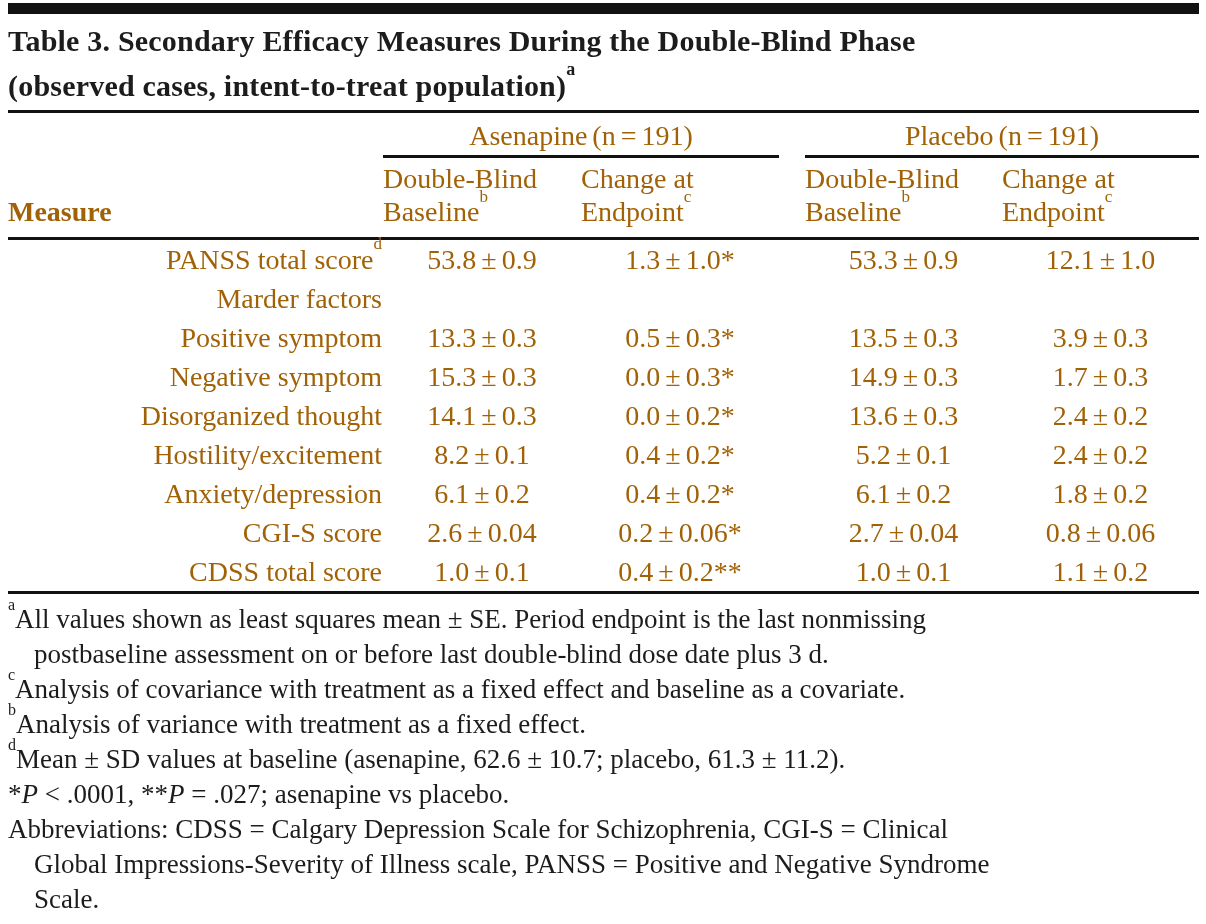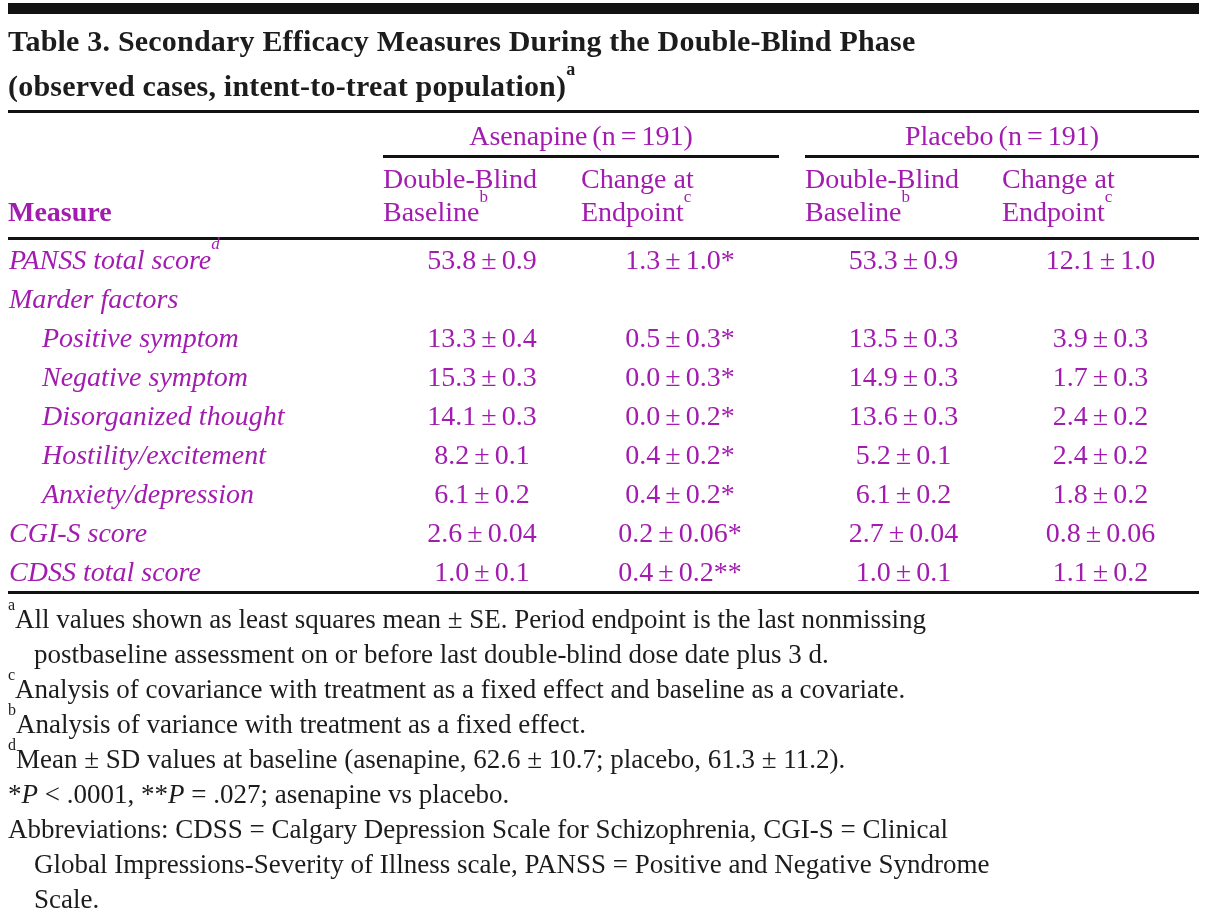--- a/index.html
+++ b/index.html
@@ -25,21 +25,21 @@
     letter-spacing:0.2px;
   }
   .title sup { font-size:18px; position:relative; top:-10px; font-weight:700; }
   .title-rule { margin-top:5px; }
 
   table.eff {
     border-collapse:collapse;
     table-layout:fixed;
     width:1191px;
     font-size:28px;
-    color:#a21caf;
+    color:#a16207;
   }
   table.eff th { font-weight:normal; }
 
   tr.grprow th { vertical-align:bottom; }
   th.grp {
     text-align:center;
     padding:7px 0 3px 0;
     line-height:32px;
     border-bottom:3px solid #121212;
     word-spacing:-2px;
@@ -50,21 +50,21 @@
     text-align:left;
     line-height:33px;
     padding:4px 0 9px 0;
     border-bottom:3px solid #121212;
     white-space:nowrap;
   }
   tr.subhead th.measure-h { text-align:left;font-weight:bold; }
   sup.mark { font-size:17px; position:relative; top:-9px; line-height:0; }
 
   tbody td { height:37px; white-space:nowrap; }
-  td.measure { text-align:left;font-style:italic; }
+  td.measure { text-align:right; }
   tr.indent td.measure { padding-left:34px; }
   td.val { text-align:center; word-spacing:-2px; }
   tbody tr:last-child td { border-bottom:3px solid #121212; }
 
   .footnotes {
     margin-top:8px;
     font-size:27px;
     line-height:35px;
   }
   .fline { white-space:nowrap; }
@@ -123,21 +123,21 @@
       <tr>
         <td class="measure"><span>Marder factors</span></td>
         <td class="val"></td>
         <td class="val"></td>
         <td></td>
         <td class="val"></td>
         <td class="val"></td>
       </tr>
       <tr class="indent">
         <td class="measure"><span>Positive symptom</span></td>
-        <td class="val">13.3 ± 0.4</td>
+        <td class="val">13.3 ± 0.3</td>
         <td class="val">0.5 ± 0.3*</td>
         <td></td>
         <td class="val">13.5 ± 0.3</td>
         <td class="val">3.9 ± 0.3</td>
       </tr>
       <tr class="indent">
         <td class="measure"><span>Negative symptom</span></td>
         <td class="val">15.3 ± 0.3</td>
         <td class="val">0.0 ± 0.3*</td>
         <td></td>

